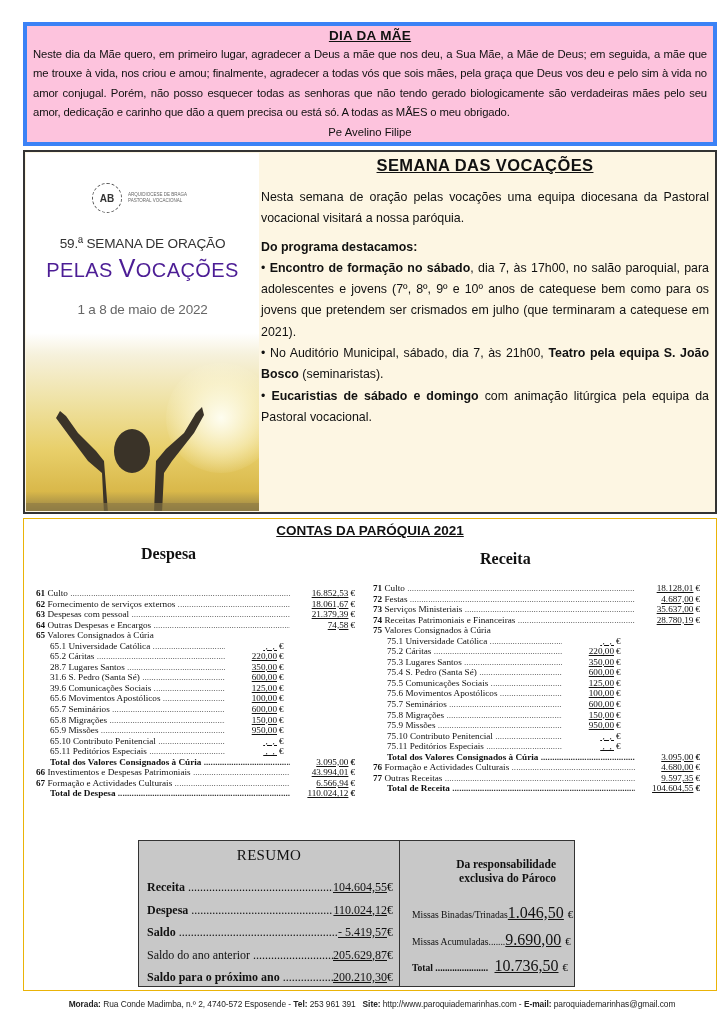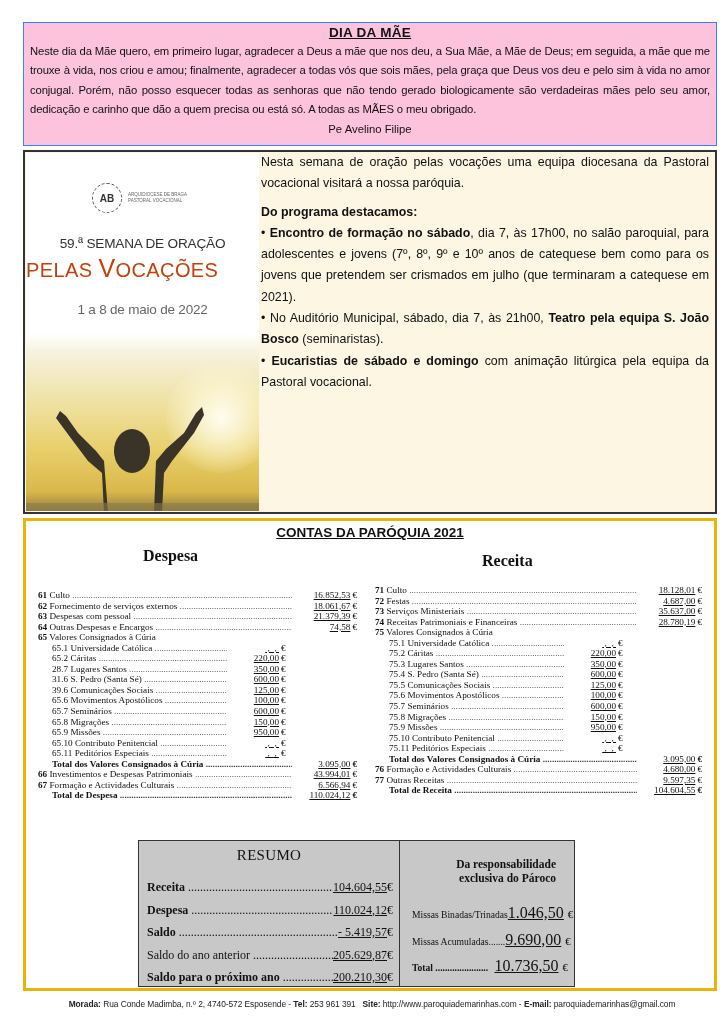--- a/index.html
+++ b/index.html
@@ -2,21 +2,21 @@
 <html><head>
 <meta charset="utf-8">
 <style>
   * { box-sizing: border-box; margin: 0; padding: 0; }
   html, body { width: 724px; height: 1024px; background: #ffffff; overflow: hidden; }
   body { position: relative; font-family: "Liberation Sans", sans-serif; color: #111; }
 
   
   .mae {
     position: absolute; left: 23px; top: 22px; width: 694px; height: 124px;
-    background: #fdc3dd; border: 1px solid #3b82f6;
+    background: #fdc3dd; border: 4px solid #3b82f6;
     padding: 2px 6px 0 6px;
   }
   .mae h1 {
     text-align: center; font-size: 13.5px; font-weight: bold; text-decoration: underline;
     letter-spacing: 0.3px; margin-bottom: 2px;
   }
   .mae p {
     font-family: "Liberation Sans Narrow", "Liberation Sans", sans-serif;
     font-size: 11.3px; line-height: 19.4px; text-align: justify; letter-spacing: -0.15px;
   }
@@ -37,22 +37,22 @@
   .poster .logo-mark {
     width: 30px; height: 30px; border: 1px dashed #555; border-radius: 50%;
     font-size: 10px; font-weight: bold; color: #333; display: flex; align-items: center; justify-content: center;
   }
   .poster .logo-txt { font-size: 4.5px; color: #666; line-height: 6px; }
   .poster .l1 {
     position: absolute; left: 0; width: 100%; top: 83px; text-align: center;
     font-size: 13.6px; color: #333; letter-spacing: -0.2px;
   }
   .poster .l2 {
-    position: absolute; left: 0; width: 100%; top: 101px; 
-    font-size: 20px; color: #c2410c; letter-spacing: 0.4px;
+    position: absolute; left: 0; width: 100%; top: 101px; text-align: center;
+    font-size: 20px; color: #4c1d95; letter-spacing: 0.4px;
   }
   .poster .l2 .big { font-size: 25px; }
   .poster .l3 {
     position: absolute; left: 0; width: 100%; top: 149px; text-align: center;
     font-size: 13.5px; color: #666; letter-spacing: -0.2px;
   }
   .poster .photo {
     position: absolute; left: 0; top: 180px; width: 100%; height: 180px;
     background: linear-gradient(180deg, #ffffff 0%, #f6f1dc 12%, #efe2a4 38%, #e8cf6a 65%, #d9b84a 88%, #8c7a45 100%);
   }
@@ -68,21 +68,21 @@
     letter-spacing: 0.4px; margin-top: 4px; margin-bottom: 12px;
   }
   .voc-text p {
     font-size: 12.4px; line-height: 21.3px; text-align: justify;
   }
   .voc-text .gap { margin-top: 7px; }
 
   
   .contas {
     position: absolute; left: 23px; top: 518px; width: 694px; height: 473px;
-    border: 3px solid #eab308; background: #ffffff;
+    border: 1px solid #eab308; background: #ffffff;
     font-family: "Liberation Serif", serif;
   }
   .contas h2 {
     position: absolute; left: 0; top: 4px; width: 100%; text-align: center;
     font-family: "Liberation Sans", sans-serif; font-size: 13.5px; font-weight: bold; text-decoration: underline;
   }
   .col-title {
     position: absolute; font-size: 16px; font-weight: bold; font-family: "Liberation Serif", serif;
   }
   .ledger { position: absolute; font-size: 9.2px; line-height: 10.55px; }
@@ -166,20 +166,21 @@
       <div class="sun"></div>
       <svg width="233" height="180" viewBox="0 0 233 180" style="position:absolute;left:0;top:0">
         <path d="M30,85 L34,78 L40,83 L52,100 L70,118 L78,128 L82,180 L128,180 L130,128 L140,116 L158,100 L170,80 L176,74 L178,82 L168,100 L146,128 L138,140 L136,180 L78,180 L76,140 L62,128 L44,104 Z" fill="#3a3328"></path>
         <ellipse cx="106" cy="118" rx="18" ry="22" fill="#3a3328"></ellipse>
         <rect x="0" y="170" width="233" height="10" fill="#8c7a45" opacity="0.6"></rect>
       </svg>
     </div>
   </div>
 
   <div class="voc-text">
+    <h2>SEMANA DAS VOCAÇÕES</h2>
     <p>Nesta semana de oração pelas vocações uma equipa diocesana da Pastoral vocacional visitará a nossa paróquia.</p>
     <p class="gap"><b>Do programa destacamos:</b></p>
     <p><span>•</span> <b>Encontro de formação no sábado</b><span>, dia 7, às 17h00, no salão paroquial, para adolescentes e jovens (7º, 8º, 9º e 10º anos de catequese bem como para os jovens que pretendem ser crismados em julho (que terminaram a catequese em 2021).</span></p>
     <p><span>•</span> <span>No Auditório Municipal, sábado, dia 7, às 21h00, </span><b>Teatro pela equipa S. João Bosco</b><span> (seminaristas).</span></p>
     <p><span>•</span> <b>Eucaristias de sábado e domingo</b><span> com animação litúrgica pela equipa da Pastoral vocacional.</span></p>
   </div>
 </section>
 
 <section class="contas">
   <h2>CONTAS DA PARÓQUIA 2021</h2>

